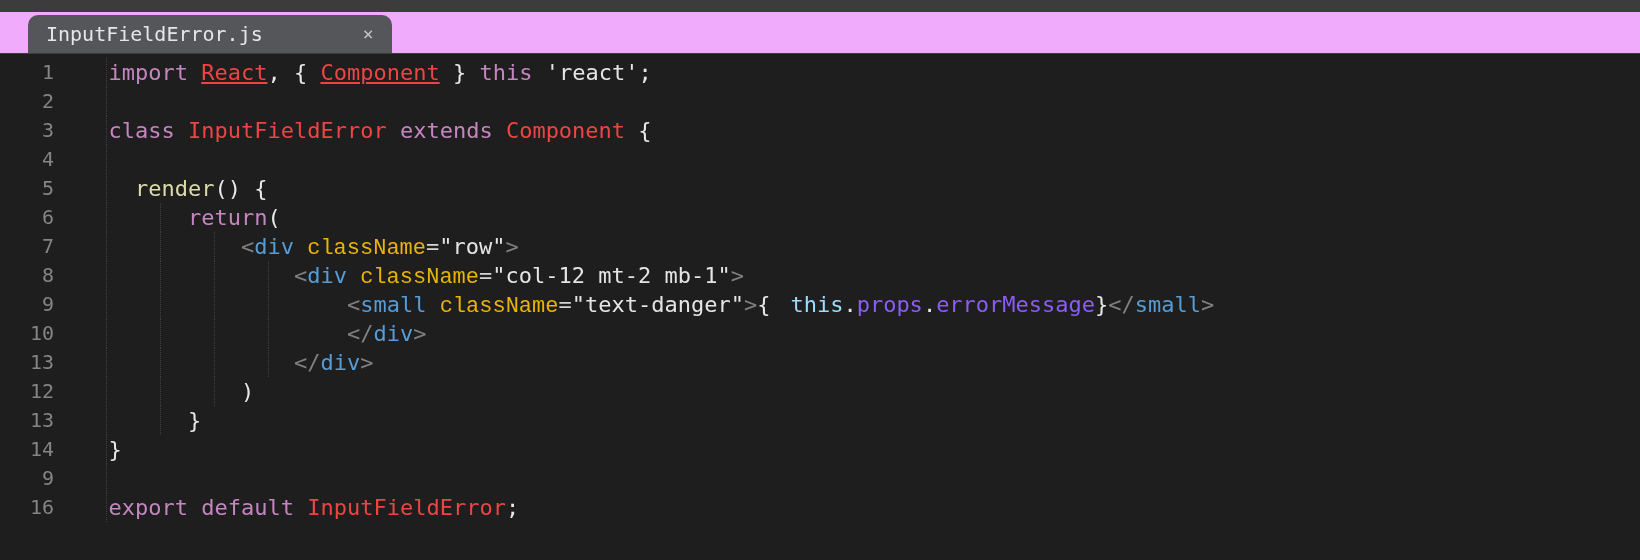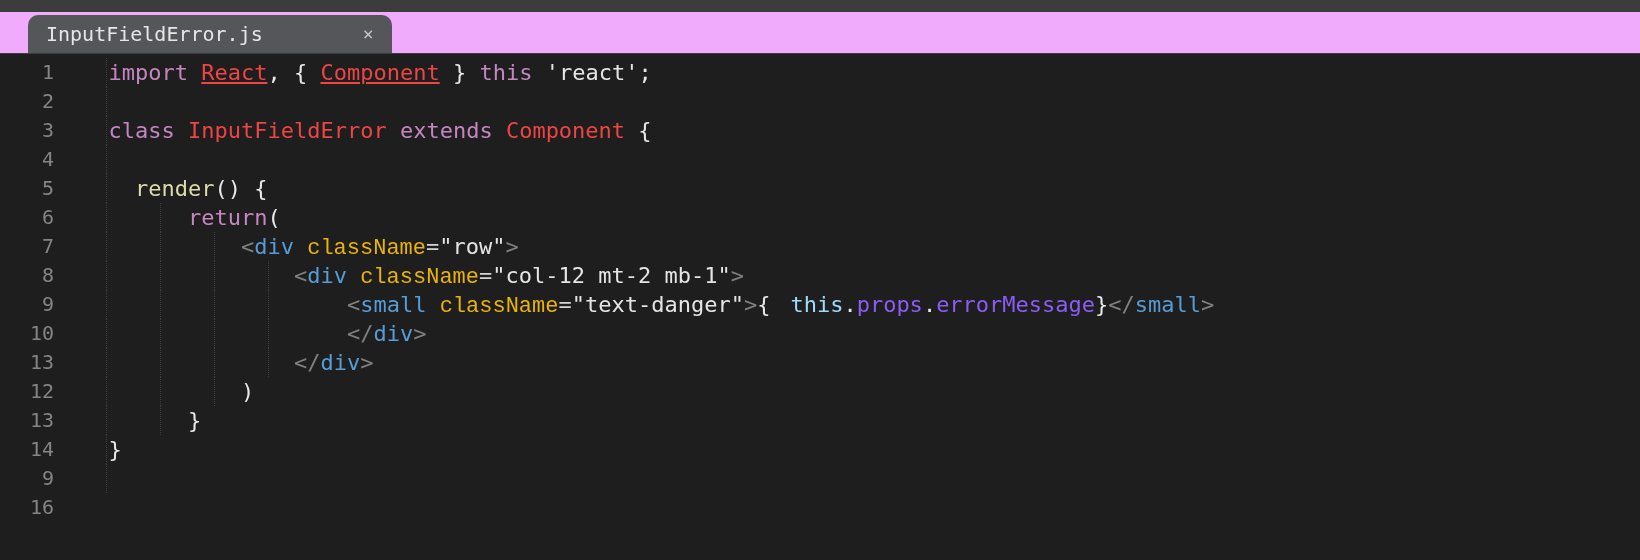--- a/index.html
+++ b/index.html
@@ -91,15 +91,16 @@
       <div class="line"><span class="ig" style="left:24px"></span><span class="ig" style="left:78px"></span><span class="ig" style="left:132px"></span><span class="ig" style="left:186px"></span>                <span class="tagb">&lt;/</span><span class="tag">div</span><span class="tagb">&gt;</span></div>
 
       <div class="line"><span class="ig" style="left:24px"></span><span class="ig" style="left:78px"></span><span class="ig" style="left:132px"></span>            <span class="punc">)</span></div>
 
       <div class="line"><span class="ig" style="left:24px"></span><span class="ig" style="left:78px"></span>        <span class="punc">}</span></div>
 
       <div class="line"><span class="ig" style="left:24px"></span>  <span class="punc">}</span></div>
 
       <div class="line"><span class="ig" style="left:24px"></span></div>
 
+      <div class="line"><span class="ig" style="left:24px"></span>  <span class="kw">export</span> <span class="kw">default</span> <span class="ident">InputFieldError</span><span class="punc">;</span></div>
     </div>
   </div>
 </div>
 
 </body></html>

